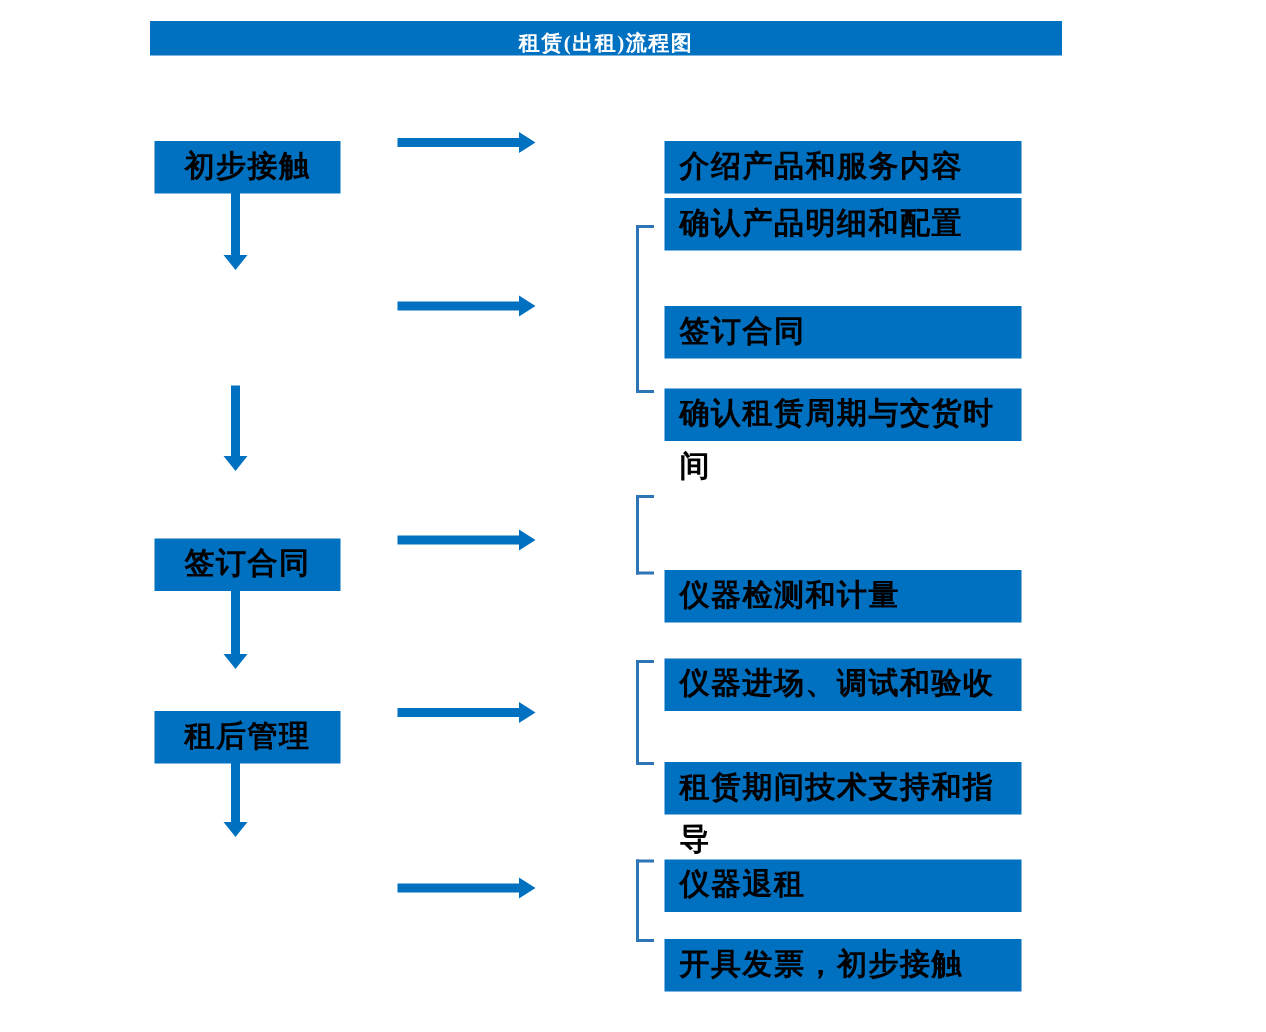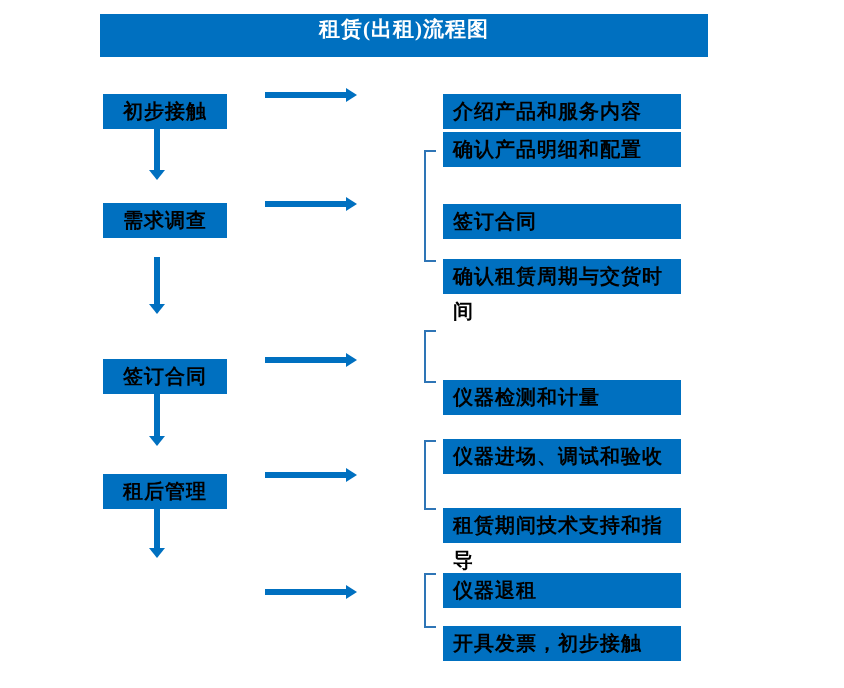--- a/index.html
+++ b/index.html
@@ -7,24 +7,24 @@
     position: relative;
     width: 844px;
     height: 688px;
     background: #ffffff;
     font-family: "Liberation Serif", "DejaVu Serif", serif;
     overflow: hidden;
   }
   .title-bar {
     position: absolute;
     left: 100px; top: 14px;
-    width: 608px; height: 43px;
+    width: 608px; height: 23px;
     background: #0070C0;
     color: #ffffff;
-    font-size: 21px;
+    font-size: 14px;
     font-weight: bold;
     text-align: center;
     line-height: 31px;
     letter-spacing: 1px;
   }
   .box {
     position: absolute;
     background: #0070C0;
     color: #000000;
     font-weight: bold;
@@ -80,21 +80,20 @@
   }
 </style>
 </head>
 <body>
 
 <div class="canvas">
 
   <div class="title-bar">租赁(出租)流程图</div>
 
   <div class="box left-box" style="top:78px">初步接触</div>
-  <div class="box left-box" style="top:187px">需求调查</div>
   <div class="box left-box" style="top:343px">签订合同</div>
   <div class="box left-box" style="top:458px">租后管理</div>
 
   <div class="h-arrow" style="top:88px">
       <div class="shaft"></div>
       <div class="head"></div>
     </div>
   <div class="h-arrow" style="top:197px">
       <div class="shaft"></div>
       <div class="head"></div>

